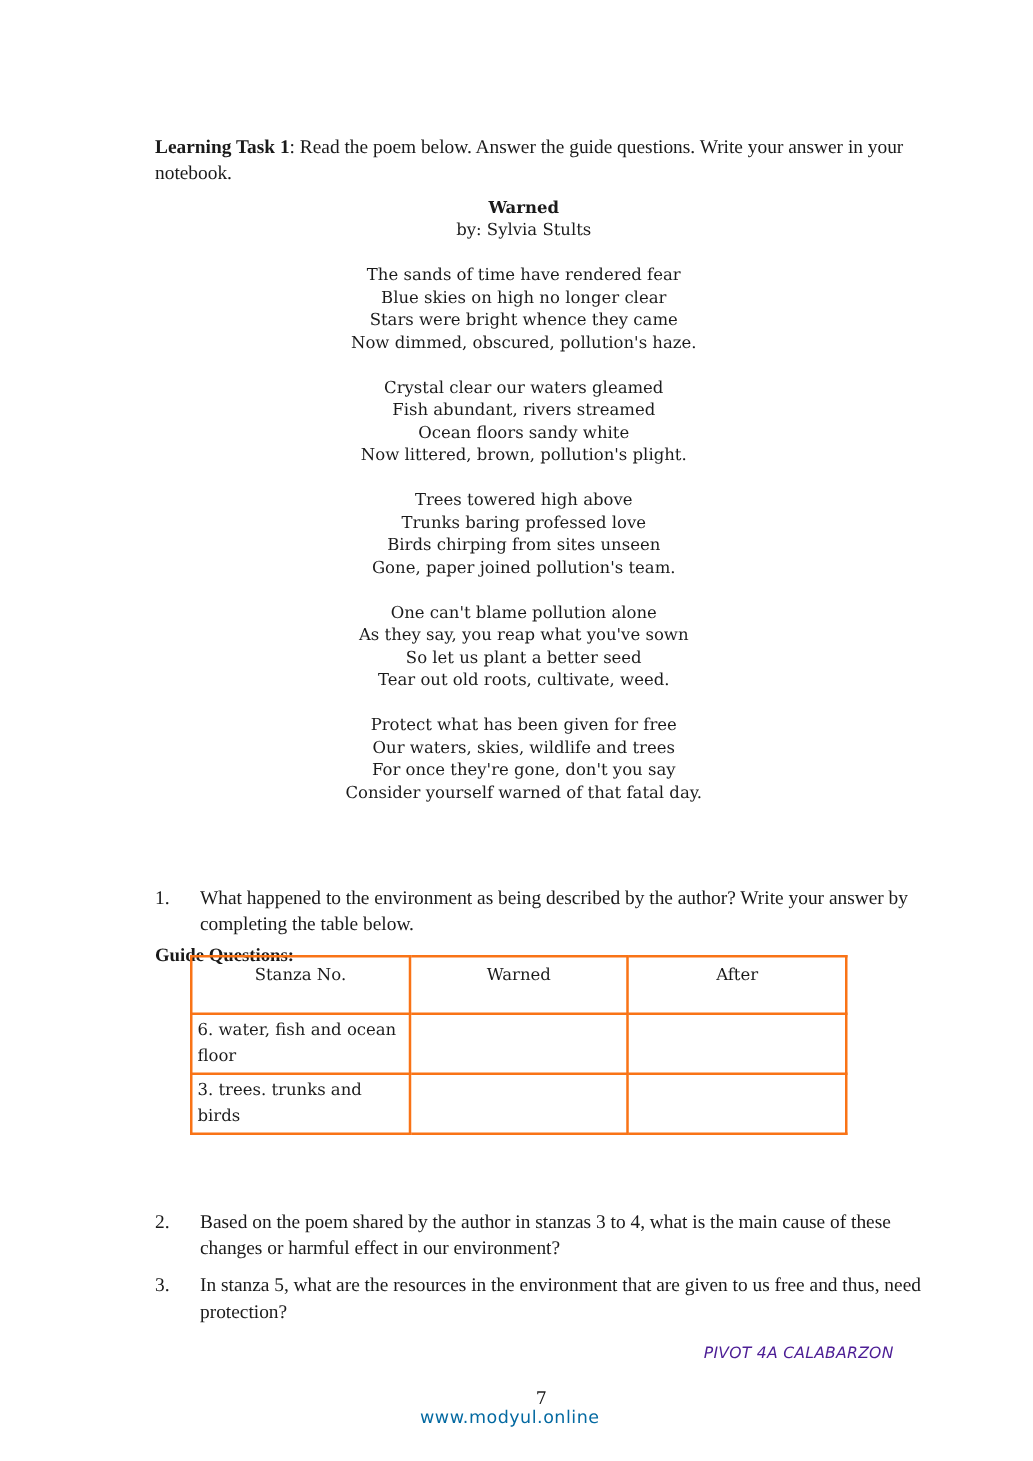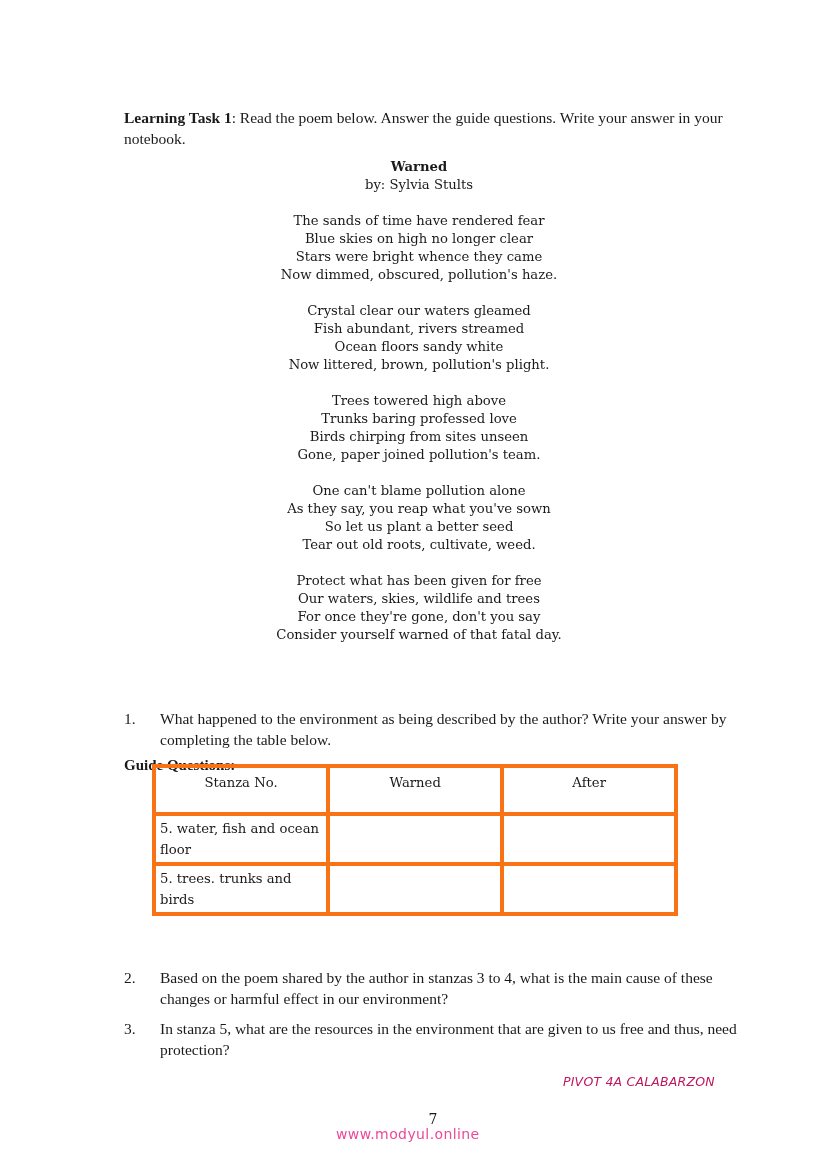--- a/index.html
+++ b/index.html
@@ -14,32 +14,32 @@
   .poem .title { font-weight:bold; }
   .stanza { margin-top:18px; }
   .guide-h { position:absolute; left:124px; top:717px; font-family:"Liberation Serif", serif;
              font-weight:bold; font-size:15px;margin-top:40px; }
   .q { position:absolute; left:124px; width:620px; font-family:"Liberation Serif", serif;
        font-size:15.5px; line-height:21px; }
   .q .num { position:absolute; left:0; top:0; }
   .q .txt { margin-left:36px; display:block; }
   table.tbl { position:absolute; left:152px; top:764px; width:526px; border-collapse:collapse;
               font-family:"DejaVu Serif", serif; font-size:13.2px; }
-  table.tbl td, table.tbl th { border:4px solid #f97316; padding:2px 4px; vertical-align:top;
+  table.tbl td, table.tbl th { border:2px solid #f97316; padding:2px 4px; vertical-align:top;
               font-weight:normal; line-height:21px; }
   table.tbl th { text-align:center; height:38px; padding-top:4px; }
   .c1 { width:166px; } .c2 { width:166px; } .c3 { width:166px; }
   .r1 td { height:31px; }
   .r2 td, .r3 td { height:42px; }
   .footer-brand { position:absolute; left:563px; top:1074px; font-family:"DejaVu Sans", sans-serif;
-                  font-style:italic; font-size:12.5px; color:#be185d; letter-spacing:0.2px; }
+                  font-style:italic; font-size:12.5px; color:#4c1d95; letter-spacing:0.2px; }
   .page-num { position:absolute; left:0; width:866px; top:1111px; text-align:center;
               font-family:"DejaVu Serif", serif; font-size:14px; }
   .watermark { position:absolute; left:336px; top:1126px; font-family:"DejaVu Sans", sans-serif;
-               font-size:14px; color:#ec4899; letter-spacing:0.4px; }
+               font-size:14px; color:#0369a1; letter-spacing:0.4px; }
 </style>
 </head>
 <body>
 
 <div class="page">
 
   <div class="task">
     <b>Learning Task 1</b><span>:  Read the poem below.  Answer the guide questions.  Write your answer in your notebook.</span>
   </div>
 
@@ -87,26 +87,26 @@
   </div>
 
   <table class="tbl">
     <tbody>
         <tr>
       <th class="c1">Stanza No.</th>
       <th class="c2">Warned</th>
       <th class="c3">After</th>
     </tr>
     <tr class="r2">
-      <td>5. water, fish and ocean floor</td>
+      <td>6. water, fish and ocean floor</td>
       <td></td>
       <td></td>
     </tr>
     <tr class="r3">
-      <td>5. trees. trunks and birds</td>
+      <td>3. trees. trunks and birds</td>
       <td></td>
       <td></td>
     </tr>
   </tbody>
     </table>
 
   <div class="q" style="top:967px;">
     <span class="num">2.</span>
     <span class="txt">Based on the poem shared by the author in stanzas 3 to 4, what is the main cause of  these changes or harmful effect in our environment?</span>
   </div>

